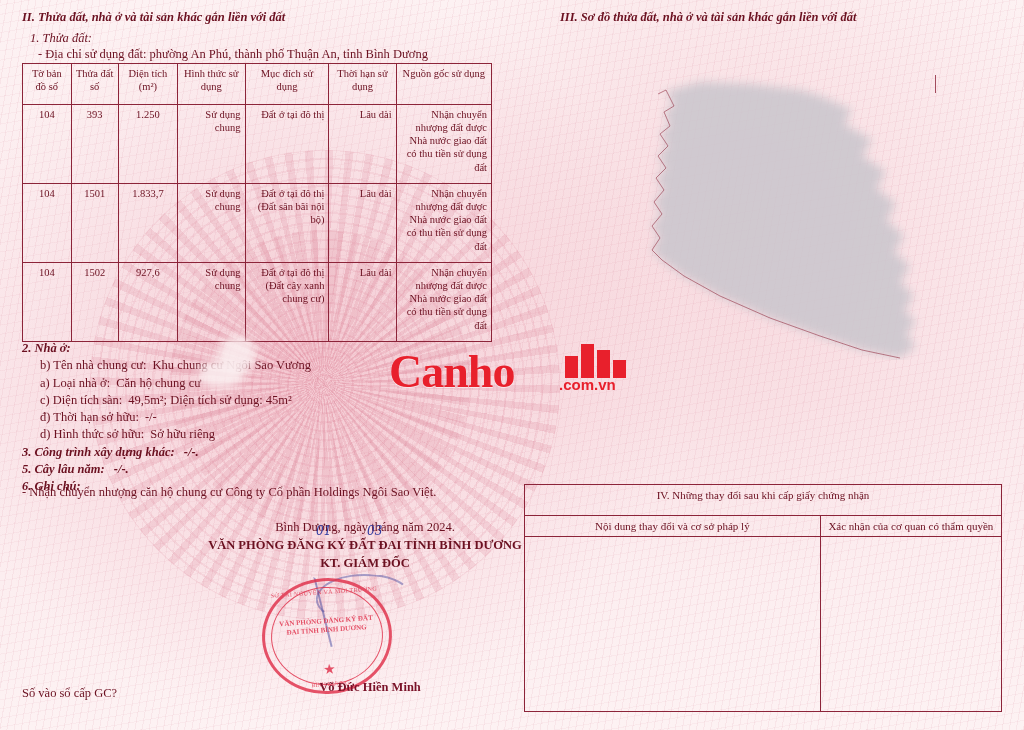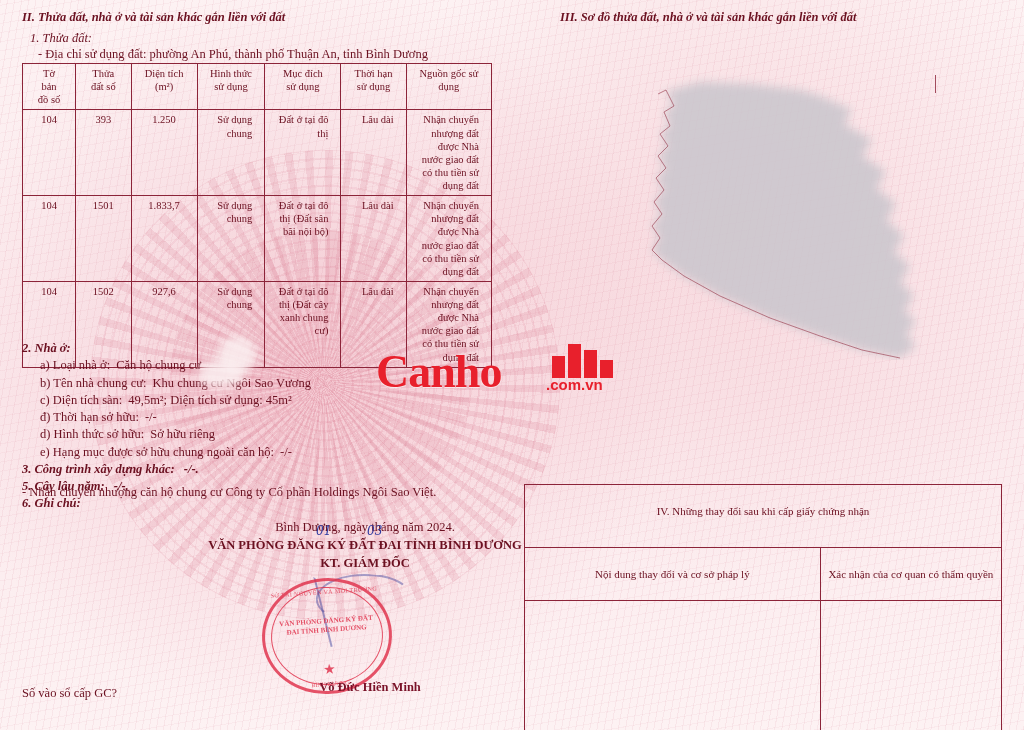--- a/index.html
+++ b/index.html
@@ -77,21 +77,21 @@
     position: absolute;
     left: 22px;
     top: 63px;
     width: 470px;
     border-collapse: collapse;
     font-size: 10.5px;
     line-height: 1.25;
   }
   #land-table th, #land-table td {
     border: 1px solid #8c2439;
-    padding: 3px 12px;
+    padding: 3px 4px;
     vertical-align: top;
     color: #6b1020;
     font-weight: normal;
     background: rgba(255,255,255,0.05);
   }
   #land-table th { text-align: center; height: 34px; }
   #land-table td.num { text-align: center; }
   .col1 { width: 42px; }
   .col2 { width: 40px; }
   .col3 { width: 52px; }
@@ -230,21 +230,21 @@
     left: 524px;
     top: 484px;
     width: 478px;
     border-collapse: collapse;
     font-size: 11px;
   }
   #changes-table th, #changes-table td {
     border: 1px solid #8c2439;
     color: #6b1020;
     font-weight: normal;
-    padding: 20px 6px;
+    padding: 4px 6px;
     vertical-align: top;
     text-align: center;
   }
   #changes-title { height: 22px; font-weight: normal; }
   #changes-table .hdr-left { width: 62%; }
   #changes-table .body-cell { height: 166px; }
   
   #so-vao {
     position: absolute;
     left: 22px;
@@ -265,21 +265,21 @@
     left: 935px;
     top: 75px;
     width: 1px;
     height: 18px;
     background: #8c2439;
     opacity: .8;
   }
   
   #watermark {
     position: absolute;
-    left: 376px;
+    left: 389px;
     top: 336px;
     width: 262px;
     height: 72px;
     display: flex;
     align-items: center;
   }
   #wm-text {
     font-family: "Liberation Serif", serif;
     font-weight: bold;
     font-size: 46px;
@@ -379,36 +379,33 @@
         <td>Đất ở tại đô thị (Đất cây xanh chung cư)</td>
         <td>Lâu dài</td>
         <td>Nhận chuyển nhượng đất được Nhà nước giao đất có thu tiền sử dụng đất</td>
       </tr>
     </tbody>
   </table>
 
   <div id="house-block">
     <div class="head">2. Nhà ở:</div>
     <div class="sub">
+      <span class="lbl">b) Tên nhà chung cư:</span><span class="val">Khu chung cư Ngôi Sao Vương</span>
+    </div>
+    <div class="sub">
       <span class="lbl">a) Loại nhà ở:</span><span class="val">Căn hộ chung cư</span>
-    </div>
-    <div class="sub">
-      <span class="lbl">b) Tên nhà chung cư:</span><span class="val">Khu chung cư Ngôi Sao Vương</span>
     </div>
     <div class="sub">
       <span class="lbl">c) Diện tích sàn:</span><span class="val">49,5m²; Diện tích sử dụng: 45m²</span>
     </div>
     <div class="sub">
       <span class="lbl">đ) Thời hạn sở hữu:</span><span class="val">-/-</span>
     </div>
     <div class="sub">
       <span class="lbl">d) Hình thức sở hữu:</span><span class="val">Sở hữu riêng</span>
-    </div>
-    <div class="sub">
-      <span class="lbl">e) Hạng mục được sở hữu chung ngoài căn hộ:</span><span class="val">-/-</span>
     </div>
     <div class="head">
       <span>3. Công trình xây dựng khác:</span>
       <span class="val">-/-.</span>
     </div>
     <div class="head">
       <span>5. Cây lâu năm:</span>
       <span class="val">-/-.</span>
     </div>
     <div class="head">

